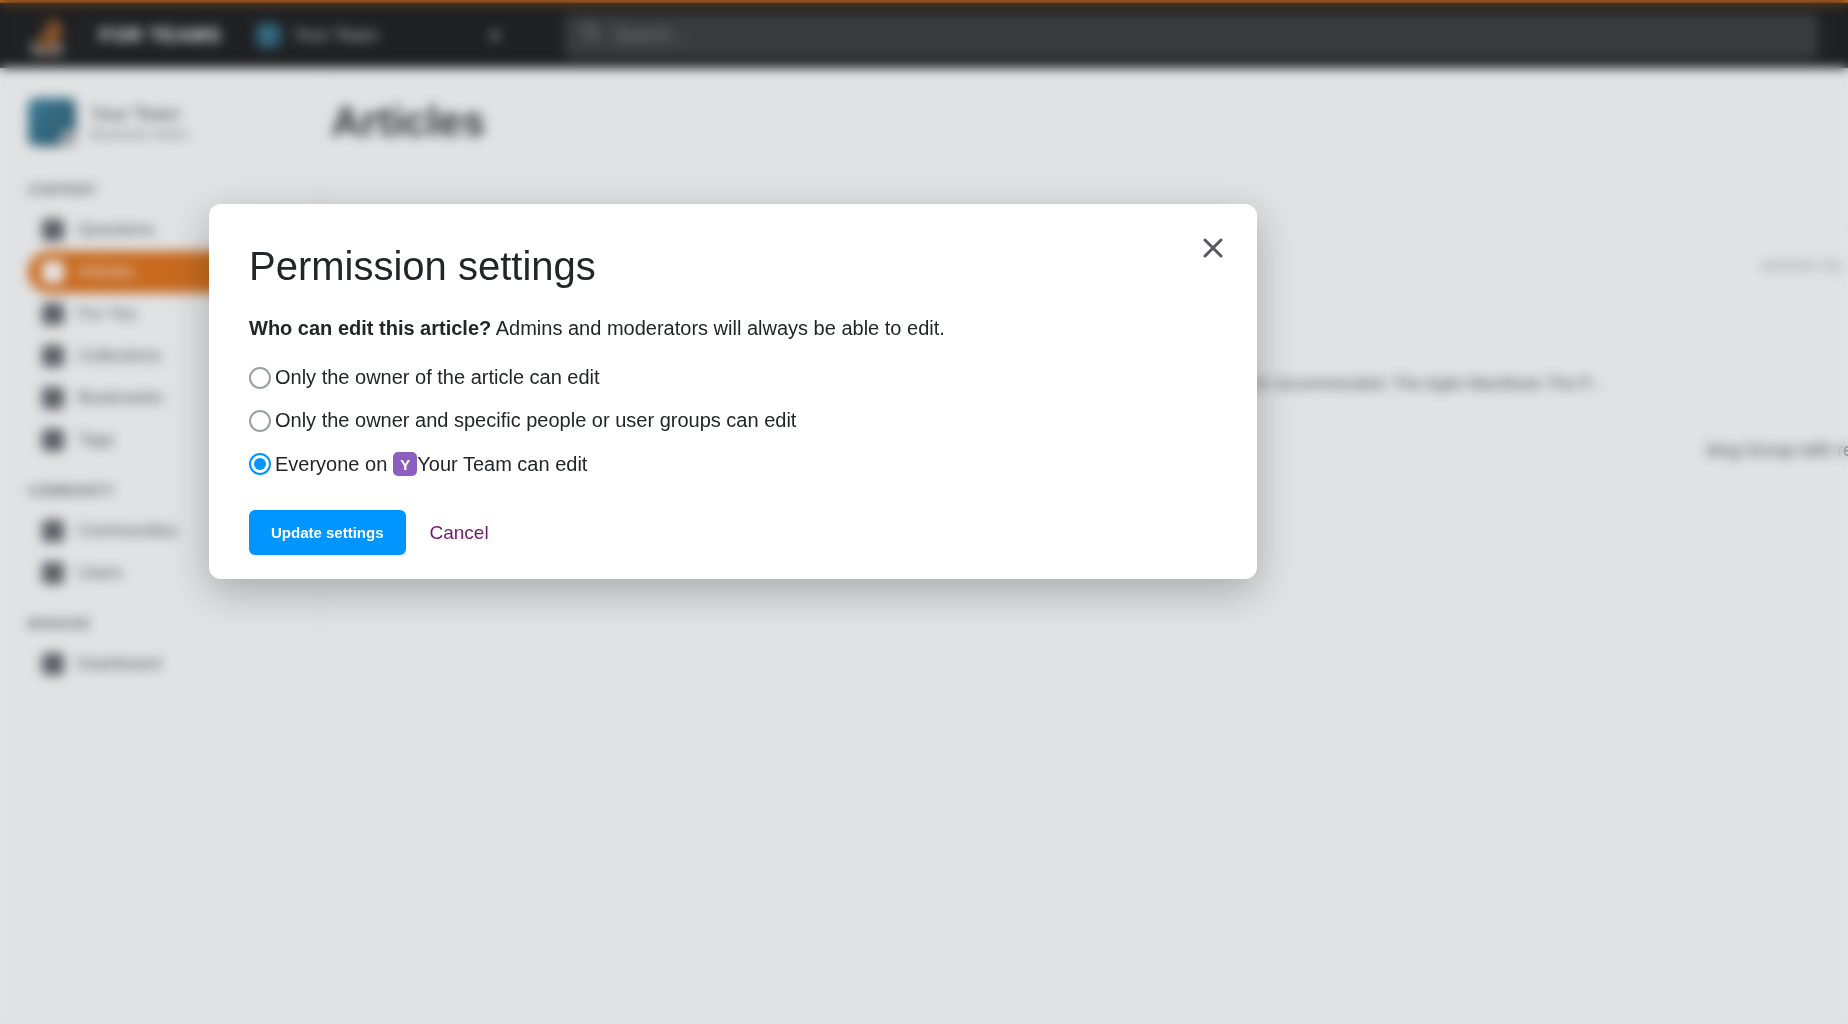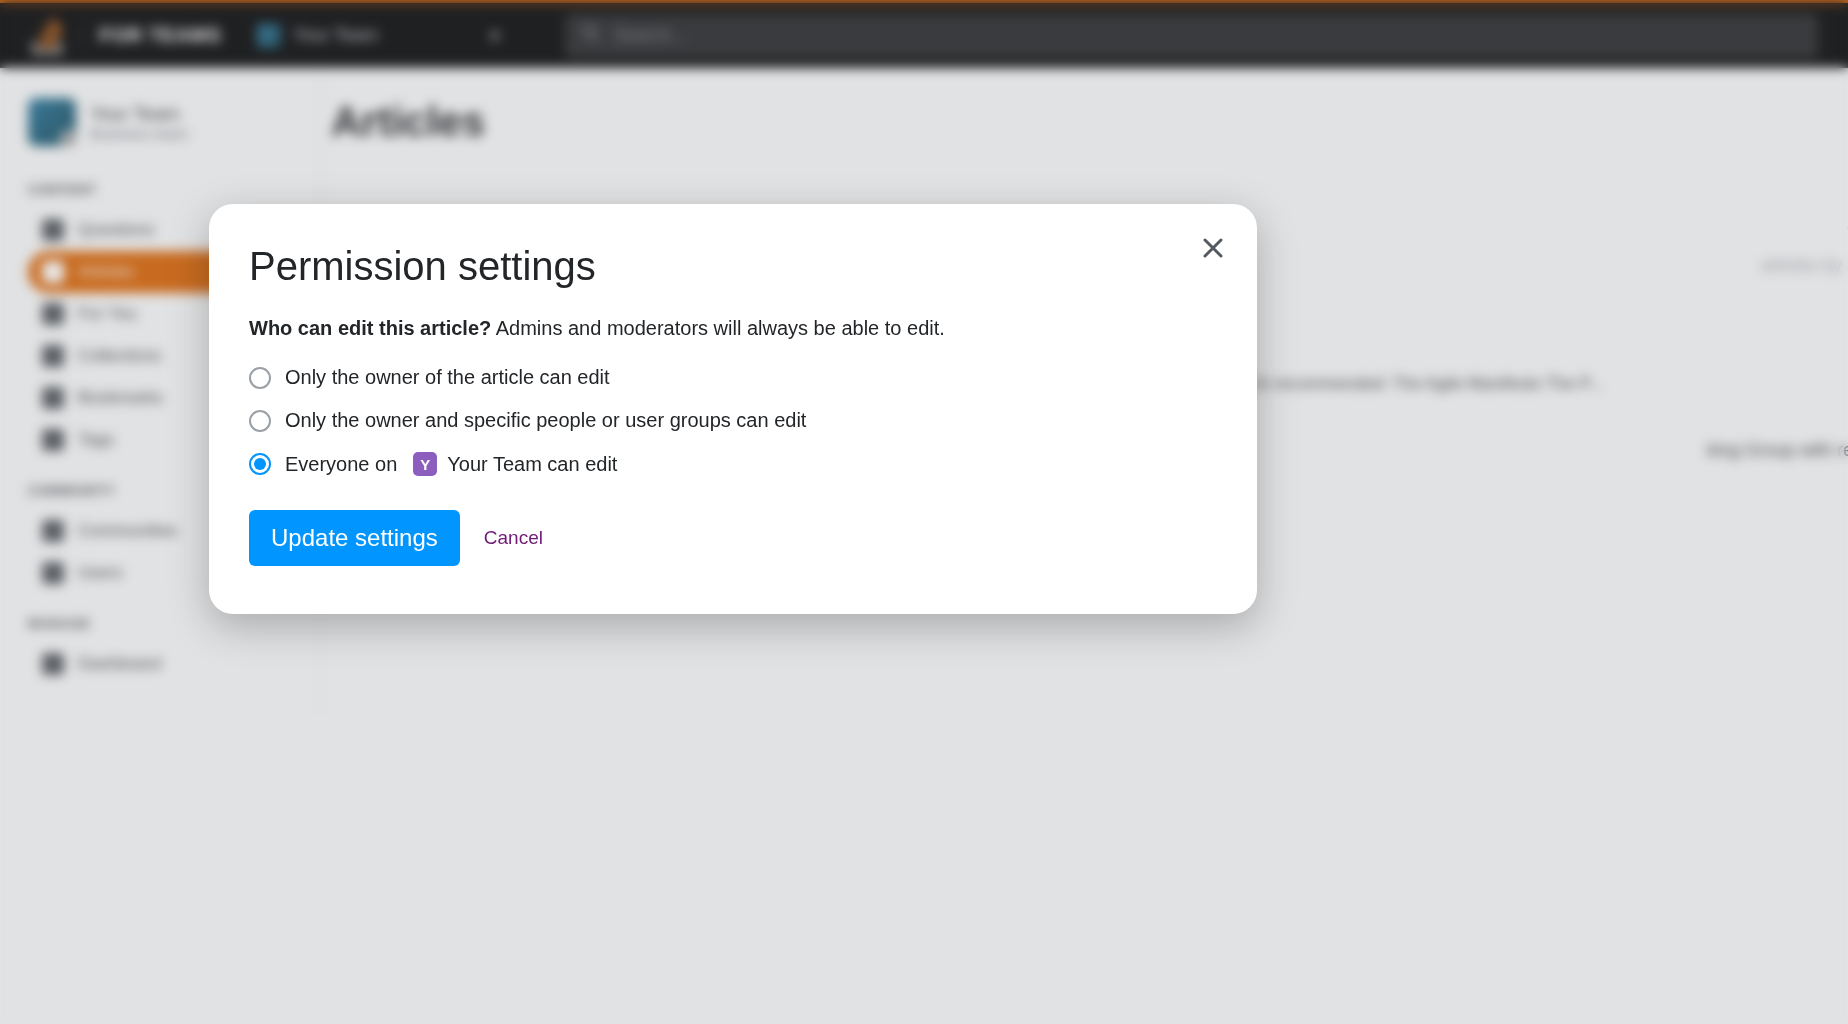--- a/index.html
+++ b/index.html
@@ -35,32 +35,32 @@
     .page-title { font-size: 42px; font-weight: 700; color: #232629; margin-bottom: 30px; }
     .art-card { margin-top: 160px; display: flex; gap: 24px; }
     .art-stats { text-align: right; color: #6a737c; font-size: 16px; min-width: 120px; padding-top:20px;}
     .art-body .tag { display: inline-block; background: #2e76b6; color: #fff; font-size: 13px; padding: 3px 10px; border-radius: 4px; margin-bottom: 8px; }
     .art-body .title { color: #2e76b6; font-size: 24px; margin-bottom: 8px; }
     .art-body .desc { color: #3b4045; font-size: 17px; line-height: 1.5; margin-bottom: 10px; }
     .art-body .pill { display: inline-block; border: 1px solid #e0a06a; color: #c15d0f; font-size: 13px; padding: 2px 8px; border-radius: 4px; }
     
     .blur-layer { position: absolute; inset: 0; backdrop-filter: blur(6px); background: rgba(120,124,128,0.18); }
     
-    .modal { position: absolute; top: 204px; left: 209px; width: 1048px; background: #fff; border-radius: 24px; box-shadow: 0 12px 40px rgba(0,0,0,0.25); padding: 40px 40px 48px; }
+    .modal { position: absolute; top: 204px; left: 209px; width: 1048px; background: #fff; border-radius: 12px; box-shadow: 0 12px 40px rgba(0,0,0,0.25); padding: 40px 40px 24px; }
     .modal-title { font-size: 40px; font-weight: 400; color: #232629; margin-bottom: 28px; }
     .close-btn { position: absolute; top: 26px; right: 26px; width: 36px; height: 36px; display: flex; align-items: center; justify-content: center; cursor: pointer; color: #54595f; font-size: 24px; }
     .subtitle { font-size: 20px; color: #232629; margin-bottom: 26px; }
     .subtitle b { font-weight: 700; }
-    .radio-row { display: flex; align-items: center; gap: 14px; margin-bottom: 20px; font-size: 20px; color: #232629; cursor: pointer; }
+    .radio-row { display: flex; align-items: center; gap: 4px; margin-bottom: 20px; font-size: 20px; color: #232629; cursor: pointer; }
     .radio { width: 22px; height: 22px; border: 2px solid #9aa0a6; border-radius: 50%; position: relative; flex-shrink: 0; }
     .radio.checked { border-color: #0095ff; }
     .radio.checked::after { content: ''; position: absolute; inset: 3px; background: #0095ff; border-radius: 50%; }
     .team-chip { display: inline-flex; align-items: center; justify-content: center; width: 24px; height: 24px; background: #8c5fbf; color: #fff; border-radius: 5px; font-size: 15px; font-weight: 600; margin: 0 4px 0 2px; }
     .modal-actions { display: flex; gap: 24px; align-items: center; margin-top: 34px; }
-    .btn-primary { background: #0095ff; color: #fff; border: none; padding: 14px 22px; font-size: 24px; border-radius: 6px; cursor: pointer; }
+    .btn-primary { background: #0095ff; color: #fff; border: none; padding: 14px 22px; font-size: 15px; border-radius: 6px; cursor: pointer; font-weight: bold; }
     .btn-link { background: none; border: none; color: #701a75; font-size: 19px; cursor: pointer; }
   </style>
 </head>
 <body>
 
 <div class="topbar">
   <div class="logo-block">
     <div class="logo-icon">
       <svg viewBox="0 0 32 37">
           <path fill="#bcbbbb" d="M26 33v-9h4v13H0V24h4v9h22z"></path>

